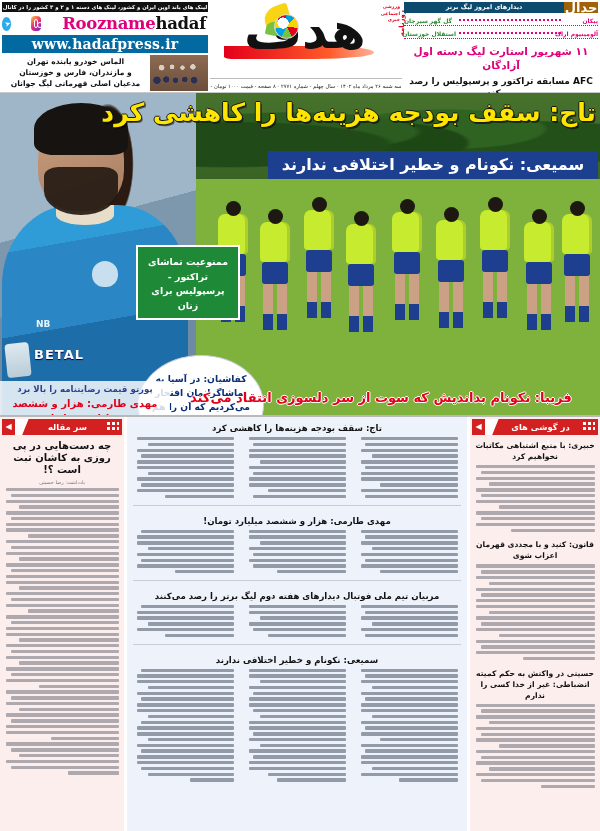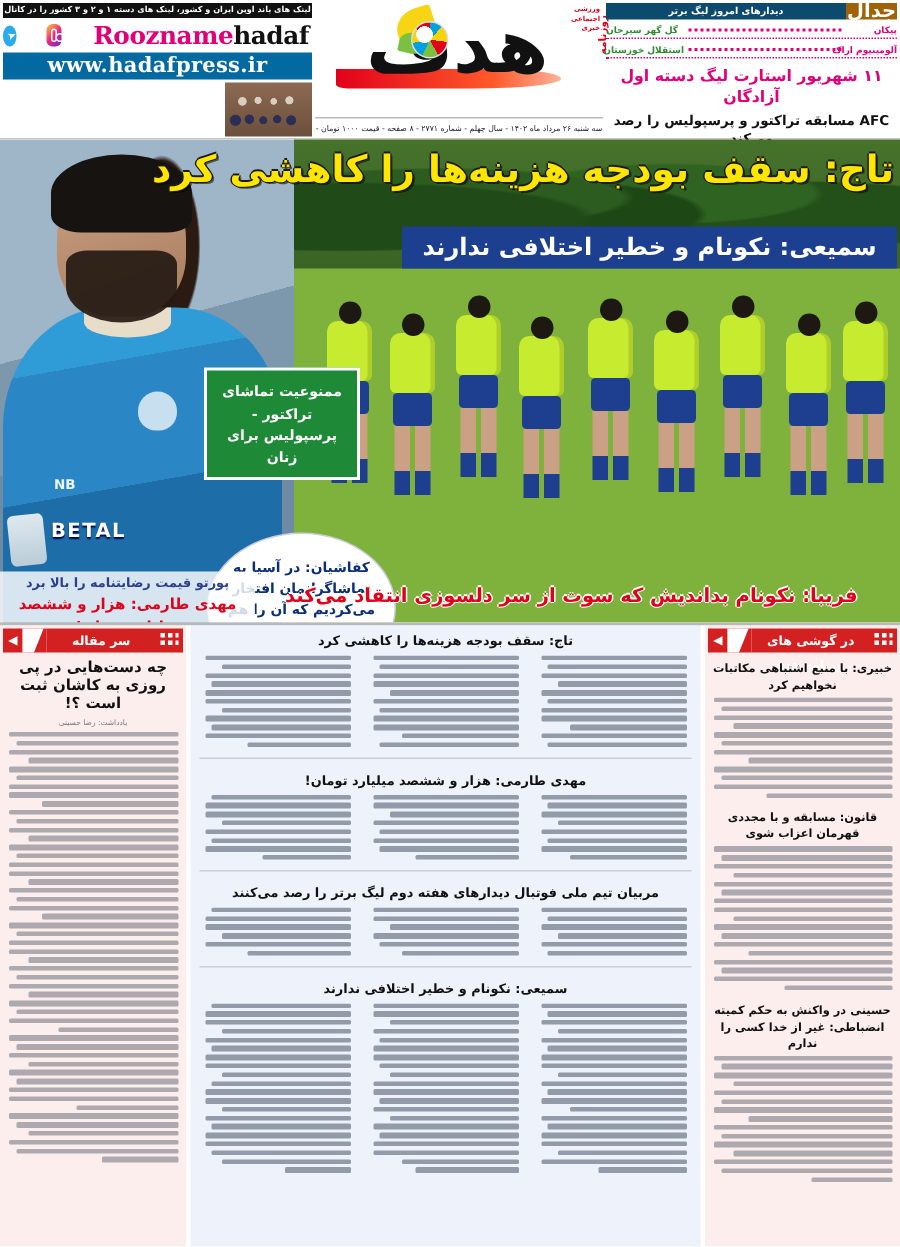--- a/index.html
+++ b/index.html
@@ -354,20 +354,25 @@
           <span class="b1">Roozname</span><span class="b2">hadaf</span>
         </div>
         <span class="ig-icon"></span>
         <span class="tg-icon"></span>
       </div>
       <div class="site-bar">
         <span>www.hadafpress.ir</span>
       </div>
       <div class="hdr-left-bottom">
         <div class="team-photo"></div>
+        <div class="hdr-left-text">
+          <div>الماس خودرو یابنده تهران</div>
+          <div>و مازندران، فارس و خوزستان</div>
+          <div>مدعیان اصلی قهرمانی لیگ جوانان</div>
+        </div>
       </div>
     </div>
 
     <div class="masthead">
       <div class="mast-inner">
         <div class="red-swoosh"></div>
         <div class="mast-word">
           <span class="hadaf">هدف</span>
         </div>
         <div class="mast-kicker">روزنامه</div>
@@ -519,21 +524,21 @@
           <div class="ln w99"></div>
           <div class="ln w95"></div>
         <div class="ln w99"></div>
           <div class="ln w80"></div>
           <div class="ln w99"></div>
         <div class="ln w95"></div>
           <div class="ln w99"></div>
           <div class="ln w70"></div>
       </div>
 
-      <div class="art-title">قانون: مسابقه و با مجددی قهرمان اعزاب شوی</div>
+      <div class="art-title">قانون: کنید و با مجددی قهرمان اعزاب شوی</div>
       <div class="body-text">
         <div class="ln w99"></div>
           <div class="ln w95"></div>
           <div class="ln w99"></div>
         <div class="ln w88"></div>
           <div class="ln w99"></div>
           <div class="ln w95"></div>
         <div class="ln w99"></div>
           <div class="ln w99"></div>
           <div class="ln w88"></div>

